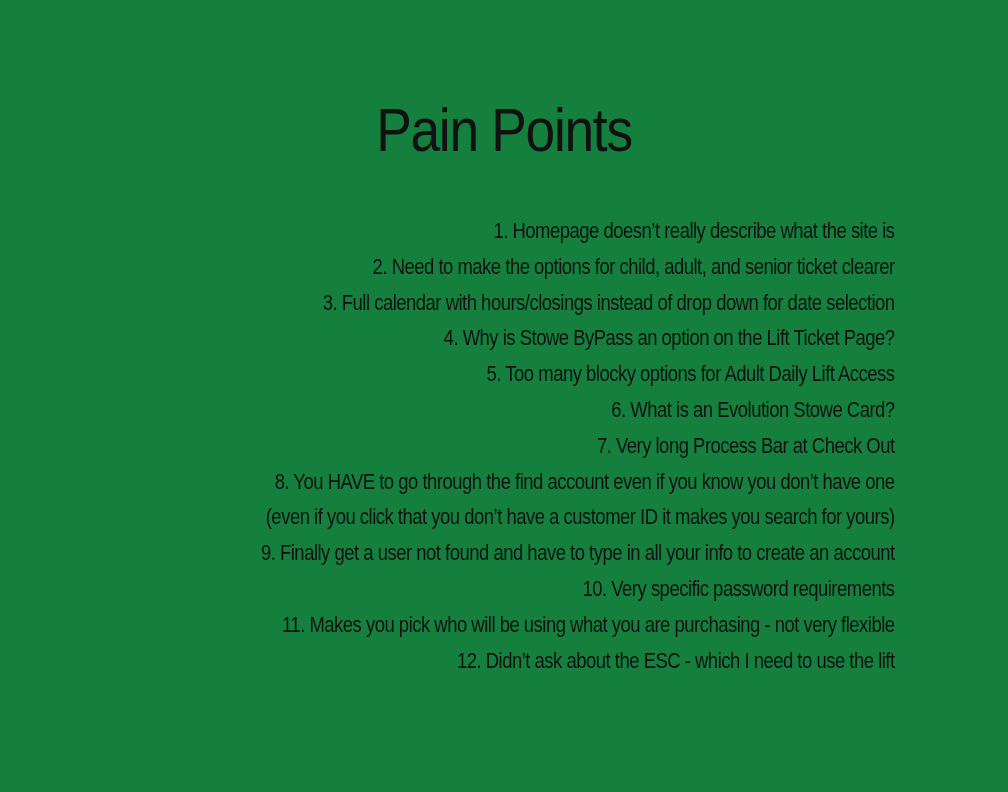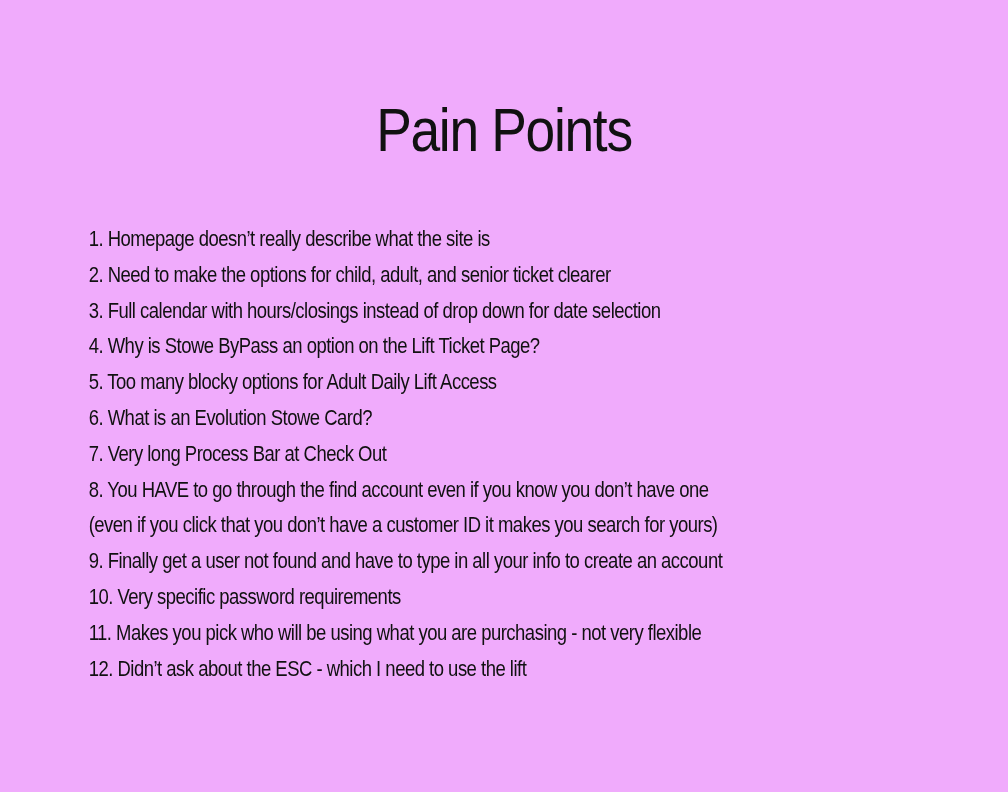--- a/index.html
+++ b/index.html
@@ -13,45 +13,45 @@
       position: relative;
       overflow: hidden;
       color: #111111;
       font-family: "Liberation Sans", "DejaVu Sans", sans-serif;
     }
     .slide {
       position: absolute;
       left: 0; top: 0;
       width: 1008px;
       height: 792px;
-      background: #f0abfc;
+      background: #15803d;
     }
     .title {
       position: absolute;
       left: 0;
       width: 1008px;
       top: 92px;
       text-align: center;
       font-size: 62px;
       line-height: 76px;
       letter-spacing: -1.5px;
       font-weight: normal;
       margin: 0;
       transform: scaleX(0.86);
       transform-origin: 504px 0;
     }
     .list {
       position: absolute;
       left: 0;
       width: 969px;
       top: 213px;
-      margin: 8px;
+      margin: 0;
       padding: 0;
       list-style: none;
-      text-align: left;
+      text-align: right;
     }
     .list li {
       font-size: 22px;
       line-height: 35.8px;
       height: 35.8px;
       white-space: nowrap;
       letter-spacing: -0.6px;
       transform: scaleX(0.84);
       transform-origin: 504px 50%;
     }

